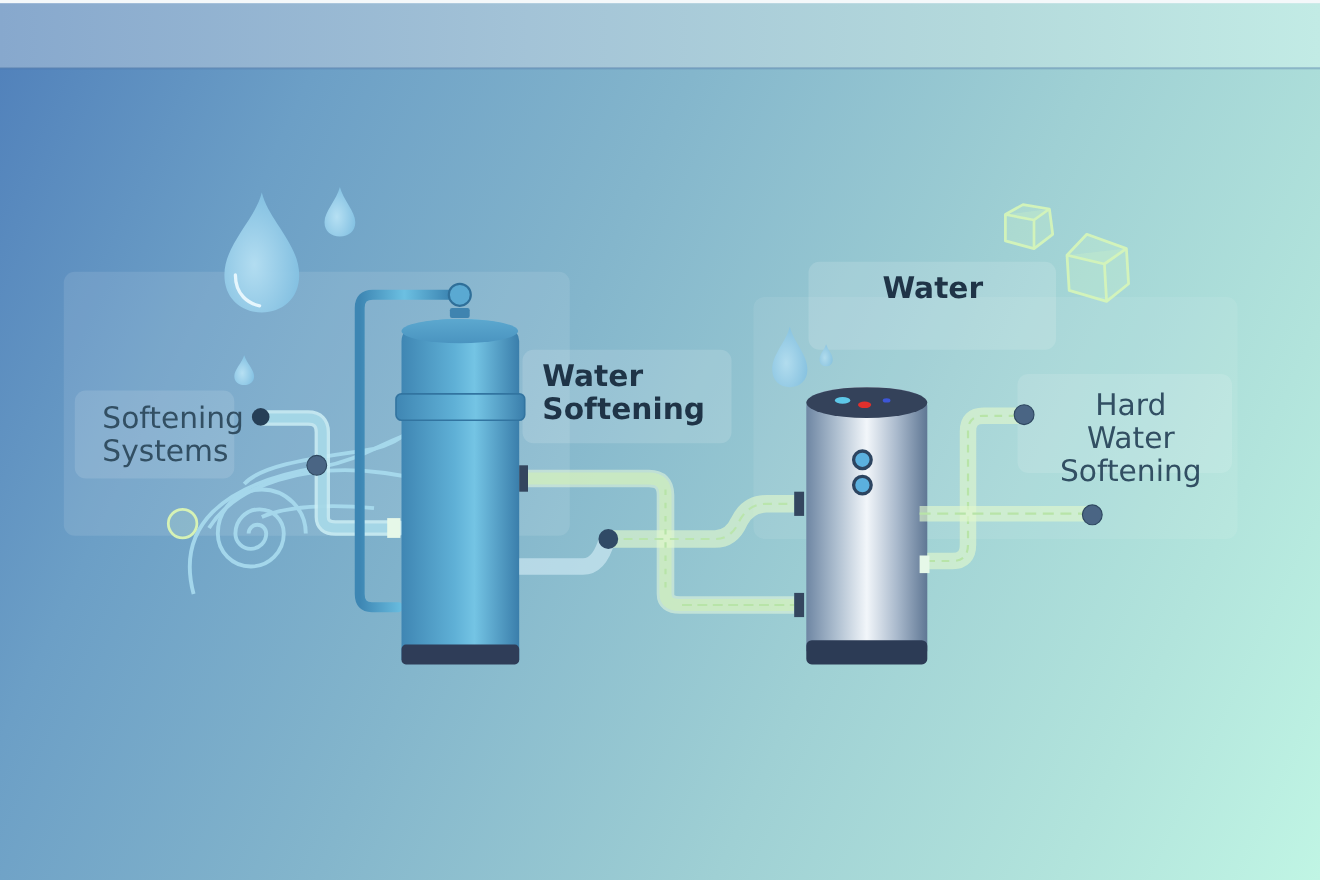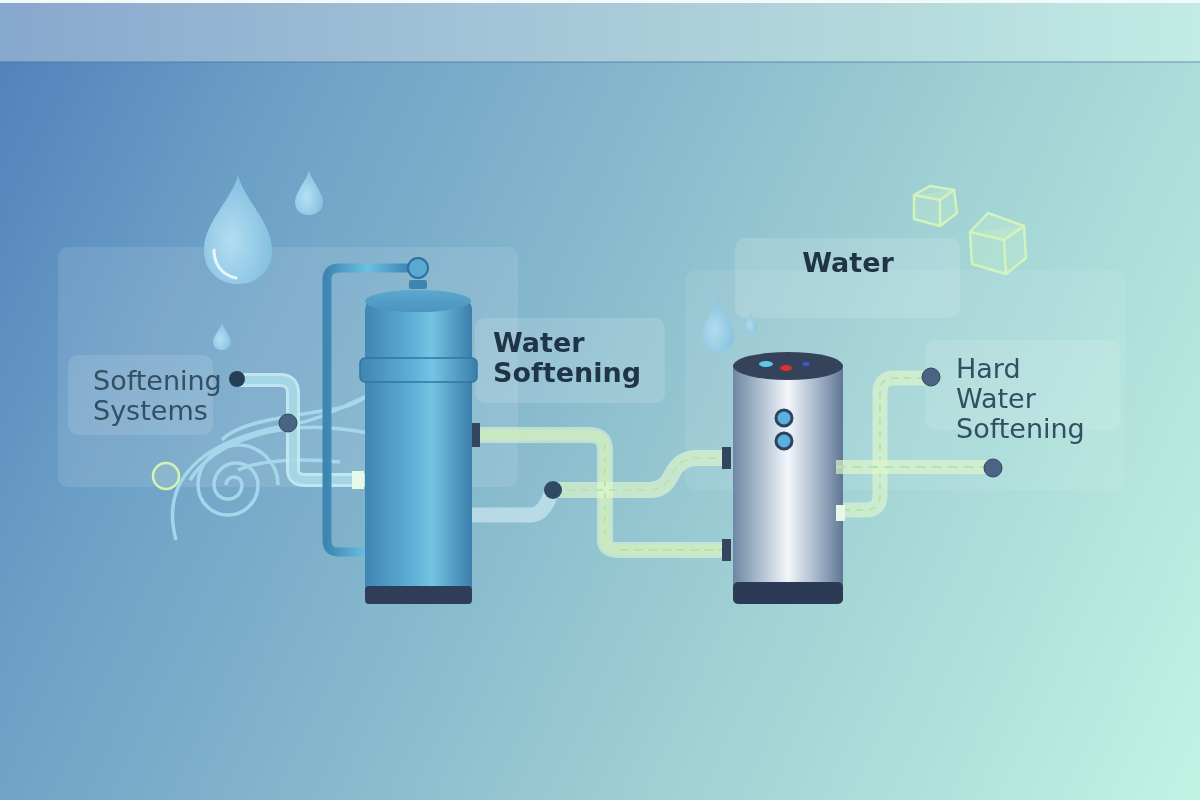--- a/index.html
+++ b/index.html
@@ -155,17 +155,17 @@
 
   <div class="label bold" style="left:493px;top:328px;">
     <div>Water</div>
     <div>Softening</div>
   </div>
 
   <div class="label bold" style="left:758px;top:248px;text-align:center;width:180px;">
     <div>Water</div>
   </div>
 
-  <div class="label light" style="left:956px;top:354px;text-align:left;width:144px;">
+  <div class="label light" style="left:956px;top:354px;text-align:center;width:144px;">
     <div>Hard Water</div>
     <div>Softening</div>
   </div>
 </div>
 
 </body></html>

